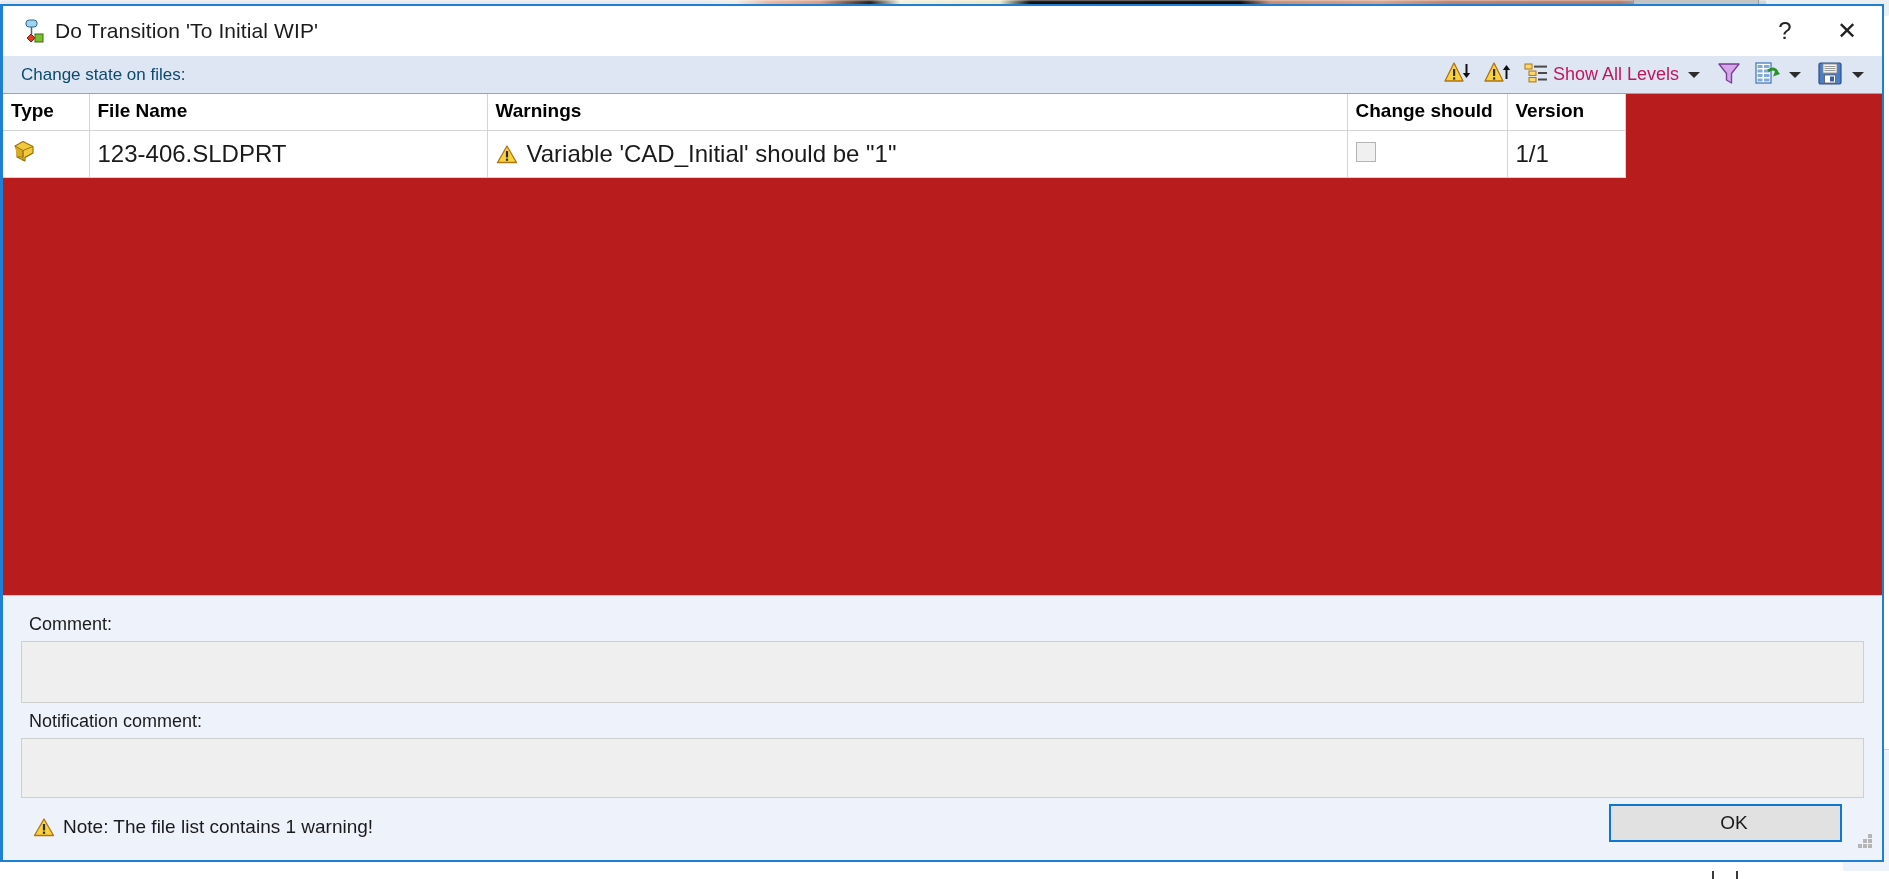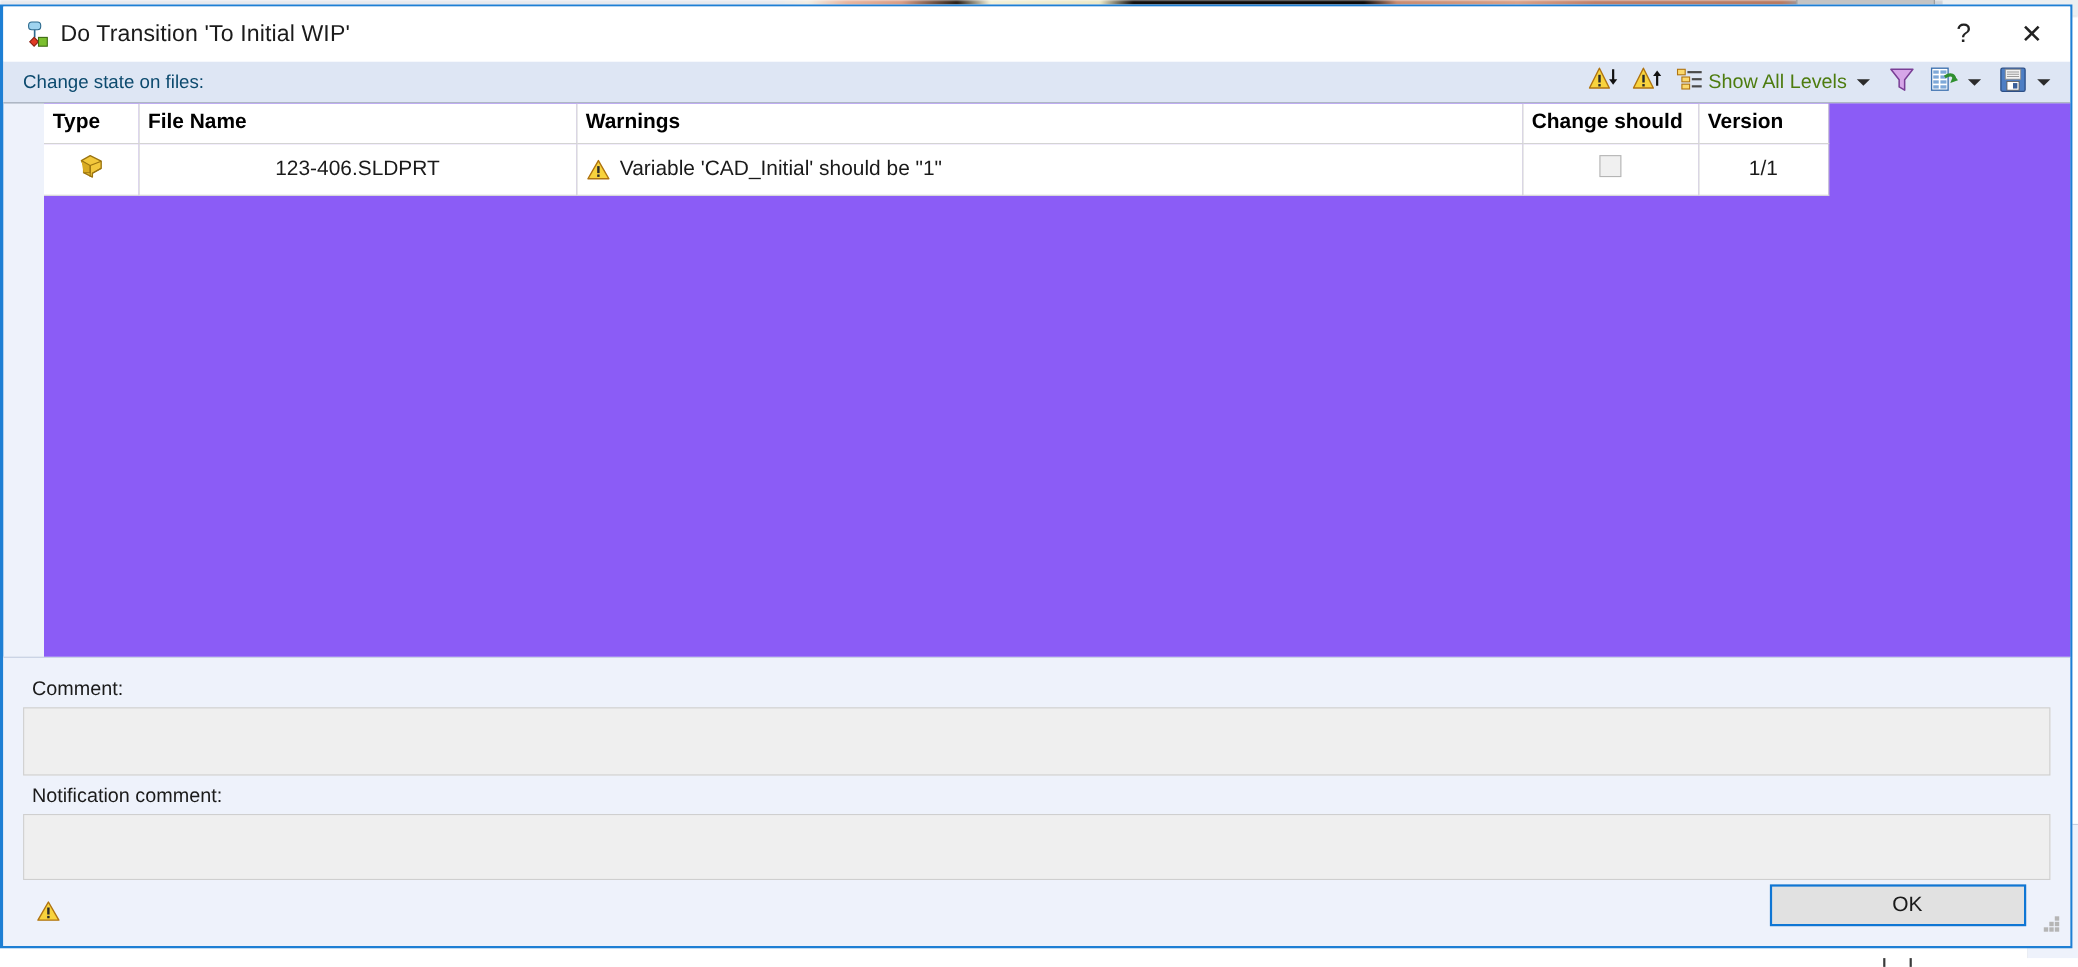--- a/index.html
+++ b/index.html
@@ -109,53 +109,52 @@
     border-bottom: 1px solid #9aa3b0;
     display: flex; align-items: center;
     padding: 0 8px 0 18px;
   }
   #toolbar-label { font-size: 17px; color: #0c4a6e; }
   #toolbar-spacer { flex: 1 1 auto; }
   .tb-item {
     display: flex; align-items: center; gap: 5px;
     height: 32px; padding: 0 6px; cursor: default;
   }
-  .tb-text { font-size: 18px; color: #4d7c0f; white-space: nowrap; }
+  .tb-text { font-size: 18px; color: #be185d; white-space: nowrap; }
   .caret {
     width: 0; height: 0; margin: 0 4px;
     border-left: 6px solid transparent; border-right: 6px solid transparent;
     border-top: 6px solid #2b2b2b;
   }
 
   
   #list-area {
     flex: 1 1 auto;
-    background: #8b5cf6;
+    background: #b91c1c;
     position: relative;
     overflow: hidden;
-    margin-left: 37px;
   }
   table.filelist {
     border-collapse: collapse;
     table-layout: fixed;
     width: 1622px;
   }
   table.filelist th {
     font-size: 19px; font-weight: bold; color: #000;
     text-align: left; padding: 6px 8px 8px 8px;
     border-right: 1px solid #d4d4d4;
     border-bottom: 1px solid #d4d4d4;
     background: #ffffff; vertical-align: top;
   }
   table.filelist td {
-    font-size: 19px; color: #1a1a1a;
+    font-size: 24px; color: #1a1a1a;
     padding: 6px 8px; height: 44px;
     border-right: 1px solid #d4d4d4;
     border-bottom: 1px solid #d4d4d4;
-    background: #ffffff; vertical-align: middle; text-align: center;
+    background: #ffffff; vertical-align: middle;
   }
   td.c-type { text-align: left; padding-left: 14px; }
   td.c-name { padding-left: 36px; }
   td.c-warn { padding-left: 10px; }
   td.c-state { text-align: left; padding-left: 16px; }
   td.c-ver { padding-left: 12px; }
   .cell-flex { display: flex; align-items: center; gap: 9px; }
   .row-checkbox {
     width: 20px; height: 20px;
     background: #f0f0f0; border: 1px solid #b4b4b4;
@@ -399,20 +398,21 @@
     <div class="field-box" id="notification-box" title=""></div>
 
     <div id="note-row">
       <span class="warn">
         <svg width="22" height="20" viewBox="0 0 22 20">
           <path d="M11 2 L20.5 18.5 L1.5 18.5 Z" fill="#f8d33d" stroke="#b07410" stroke-width="1.3" stroke-linejoin="round"></path>
           <rect x="9.9" y="7" width="2.2" height="6.4" fill="#2a2a2a"></rect>
           <rect x="9.9" y="14.6" width="2.2" height="2.2" fill="#2a2a2a"></rect>
         </svg>
       </span>
+      <span id="note-text">Note: The file list contains 1 warning!</span>
     </div>
 
     <div id="button-row">
       <div class="dlg-btn default">OK</div>
     </div>
   </div>
 
   <div id="resize-grip">
     <svg width="18" height="18" viewBox="0 0 18 18">
       <g fill="#b5b5b5">

